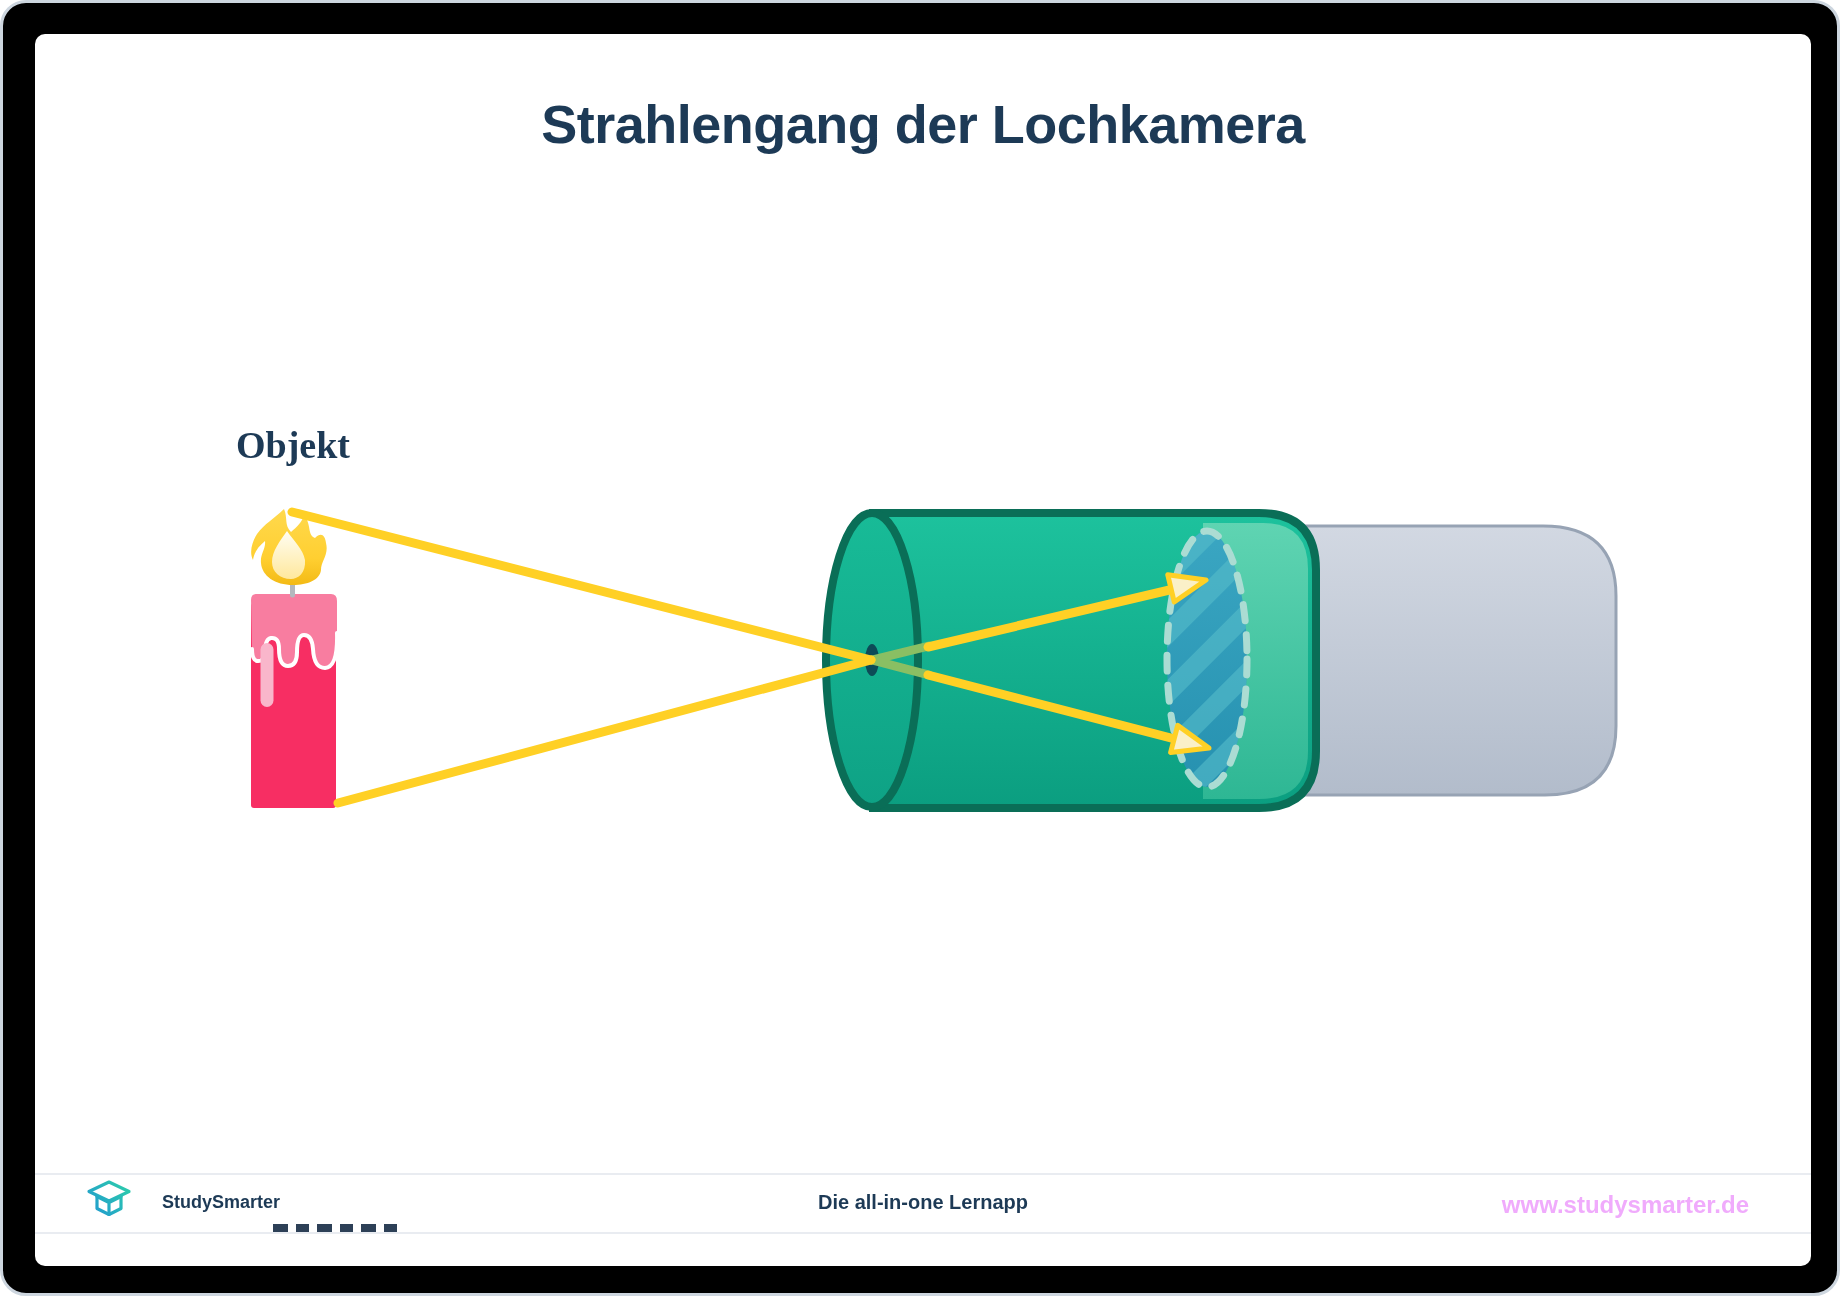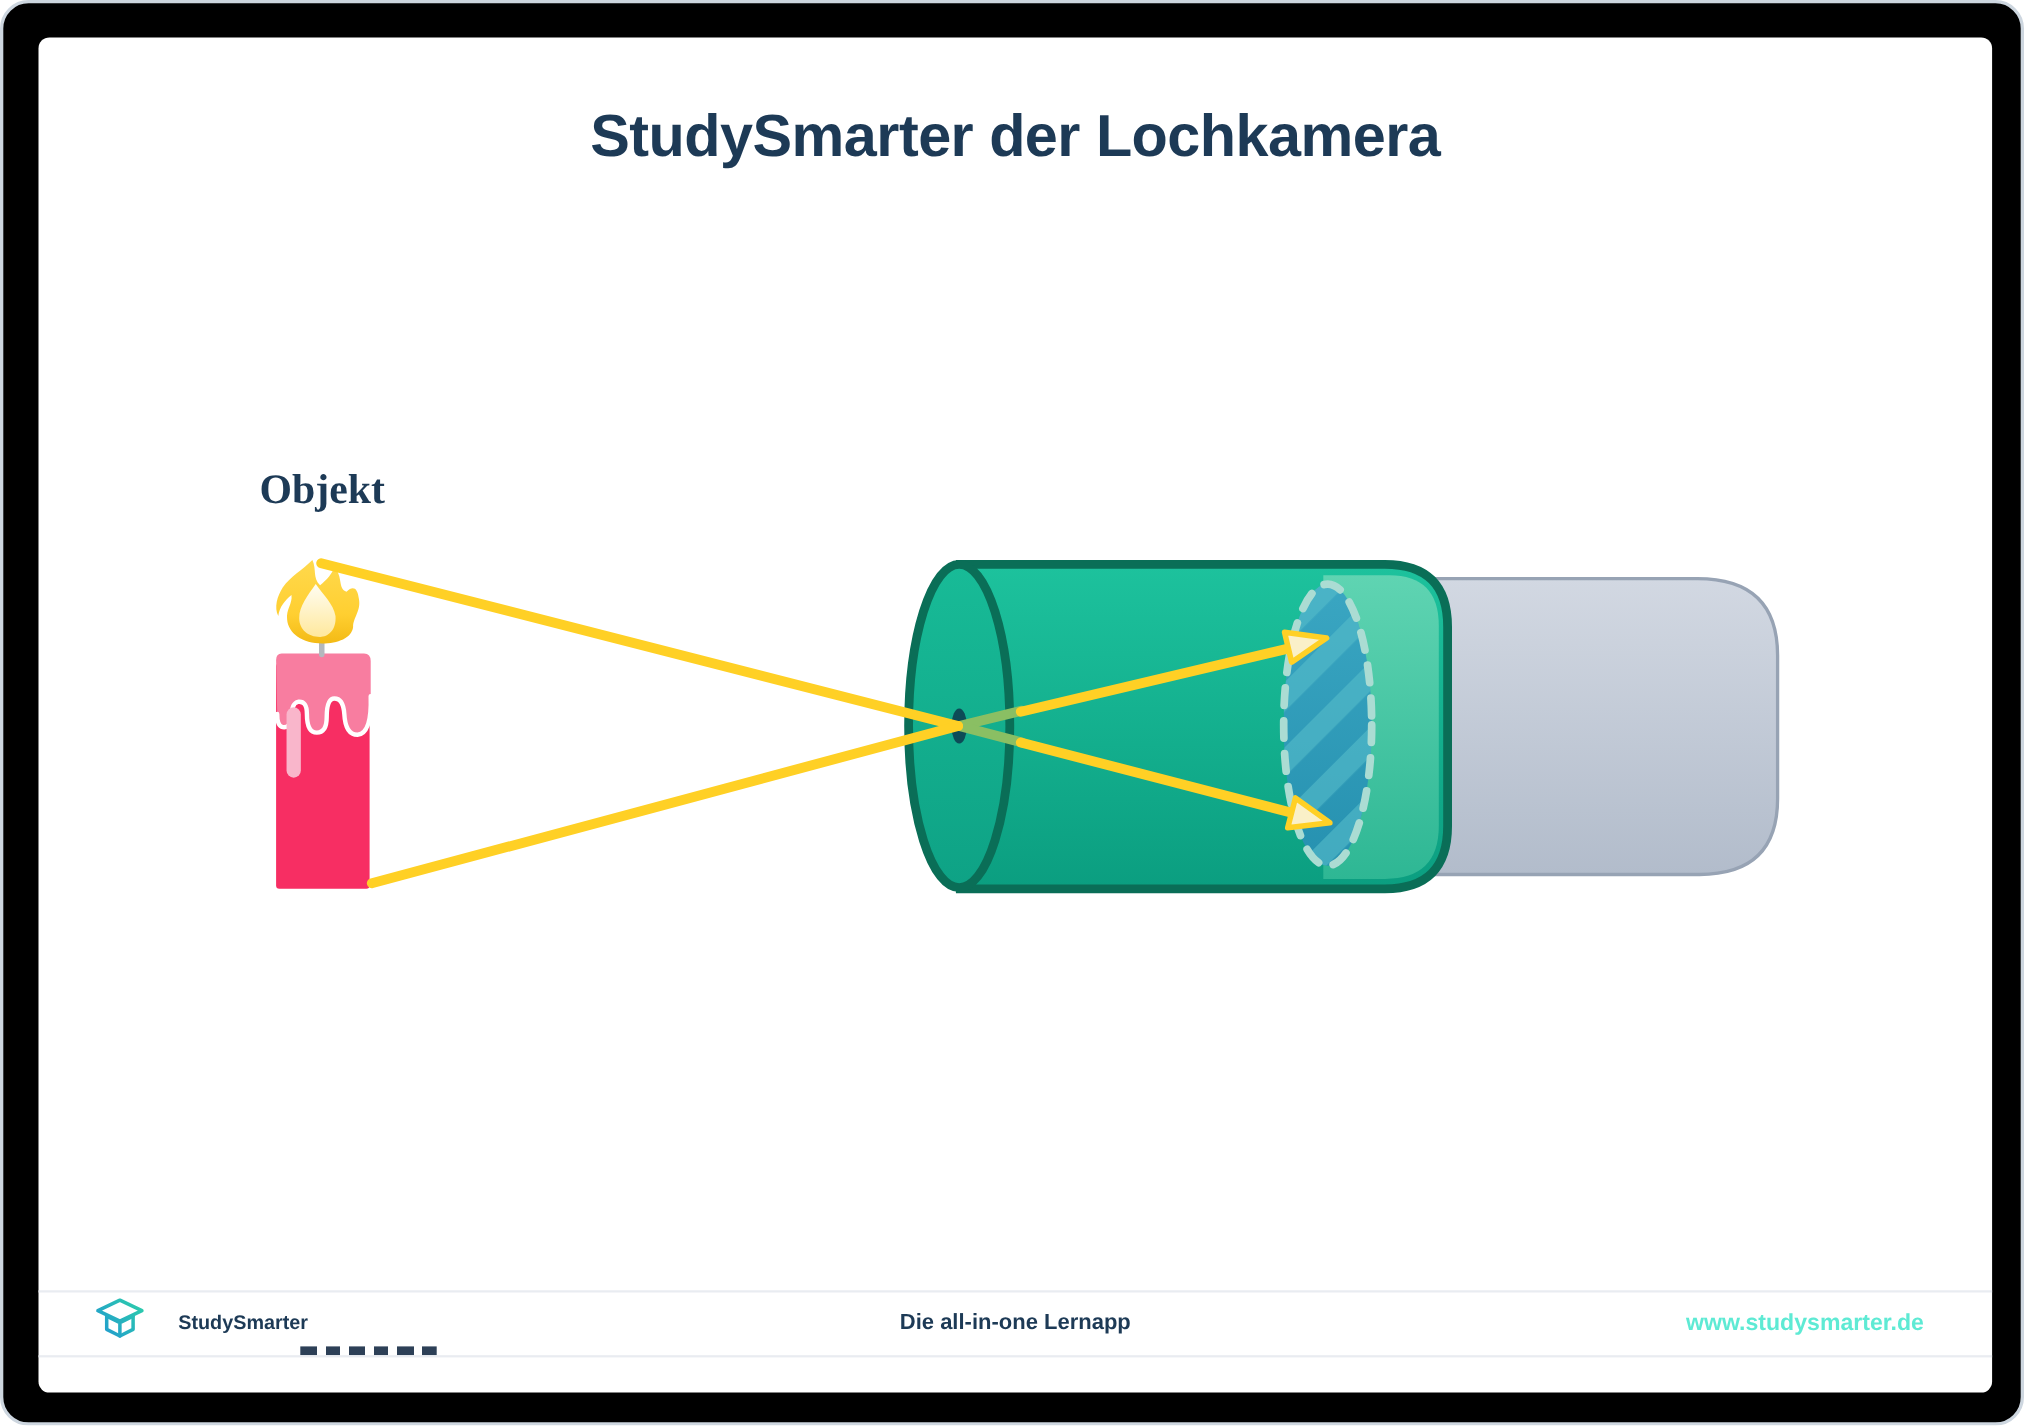--- a/index.html
+++ b/index.html
@@ -13,21 +13,21 @@
   .txt{position:absolute;color:#1d3a56;font-weight:700;white-space:nowrap;}
   .title{left:920px;top:90px;font-size:54px;letter-spacing:-.5px;transform:translateX(-50%);}
   .lbl{font-size:38px;transform:translateX(-50%);font-family:Liberation Serif, serif;}
   .lbl-objekt{left:290px;top:420px;}
   .lbl-camera{left:1222px;top:420px;}
   .rule{position:absolute;left:32px;width:1776px;height:2px;background:#e9ecf1;}
   .rule-top{top:1170px;}
   .rule-bottom{top:1229px;}
   .brand-text{position:absolute;left:139px;top:1189px;font-size:18px;font-weight:700;color:#1d3a56;margin-left:20px;}
   .tagline{left:920px;top:1188px;font-size:20px;transform:translateX(-50%);}
-  .url{position:absolute;right:88px;top:1188px;font-size:21px;font-weight:700;color:#5eead4;}
+  .url{position:absolute;right:88px;top:1188px;font-size:24px;font-weight:700;color:#f0abfc;}
   .logo-box{position:absolute;left:82px;top:1177px;width:48px;height:42px;}
   .artifact{position:absolute;left:270px;top:1221px;width:124px;height:8px;opacity:.95;
      background:repeating-linear-gradient(90deg,#22364e 0 15px,transparent 15px 23px,#22364e 23px 36px,transparent 36px 44px);}
 </style>
 </head>
 <body>
 
 <div class="frame">
   <div class="page"></div>
 
@@ -100,21 +100,21 @@
 
     <path d="M 289 509 L 868 657" stroke="#ffd025" stroke-width="9" stroke-linecap="round"></path>
     <path d="M 335 800 L 868 657" stroke="#ffd025" stroke-width="9" stroke-linecap="round"></path>
     <path d="M 925 672 L 1195 742" stroke="#ffd025" stroke-width="9" stroke-linecap="round"></path>
     <path d="M 925 644 L 1192 581" stroke="#ffd025" stroke-width="9" stroke-linecap="round"></path>
 
     <path d="M 0 0 L -36 -14 L -36 14 Z" transform="translate(1206,745) rotate(14.6)" fill="#faf0c8" stroke="#ffd025" stroke-width="5" stroke-linejoin="round"></path>
     <path d="M 0 0 L -36 -14 L -36 14 Z" transform="translate(1203,577) rotate(-13.4)" fill="#faf0c8" stroke="#ffd025" stroke-width="5" stroke-linejoin="round"></path>
   </svg>
 
-  <div class="txt title">StudySmarter der Lochkamera</div>
+  <div class="txt title">Strahlengang der Lochkamera</div>
   <div class="txt lbl lbl-objekt">Objekt</div>
 
   <div class="rule rule-top"></div>
   <div class="artifact"></div>
   <div class="rule rule-bottom"></div>
 
   <svg class="logo-box" viewBox="0 0 48 42" xmlns="http://www.w3.org/2000/svg">
     <g fill="none" stroke="url(#logoGrad)" stroke-width="3.2" stroke-linecap="round" stroke-linejoin="round">
       <path d="M24 2 L44 11.5 L24 21 L4 11.5 Z"></path>
       <path d="M12 16.5 L12 28.5 L24 34.5 L36 28.5 L36 16.5"></path>

